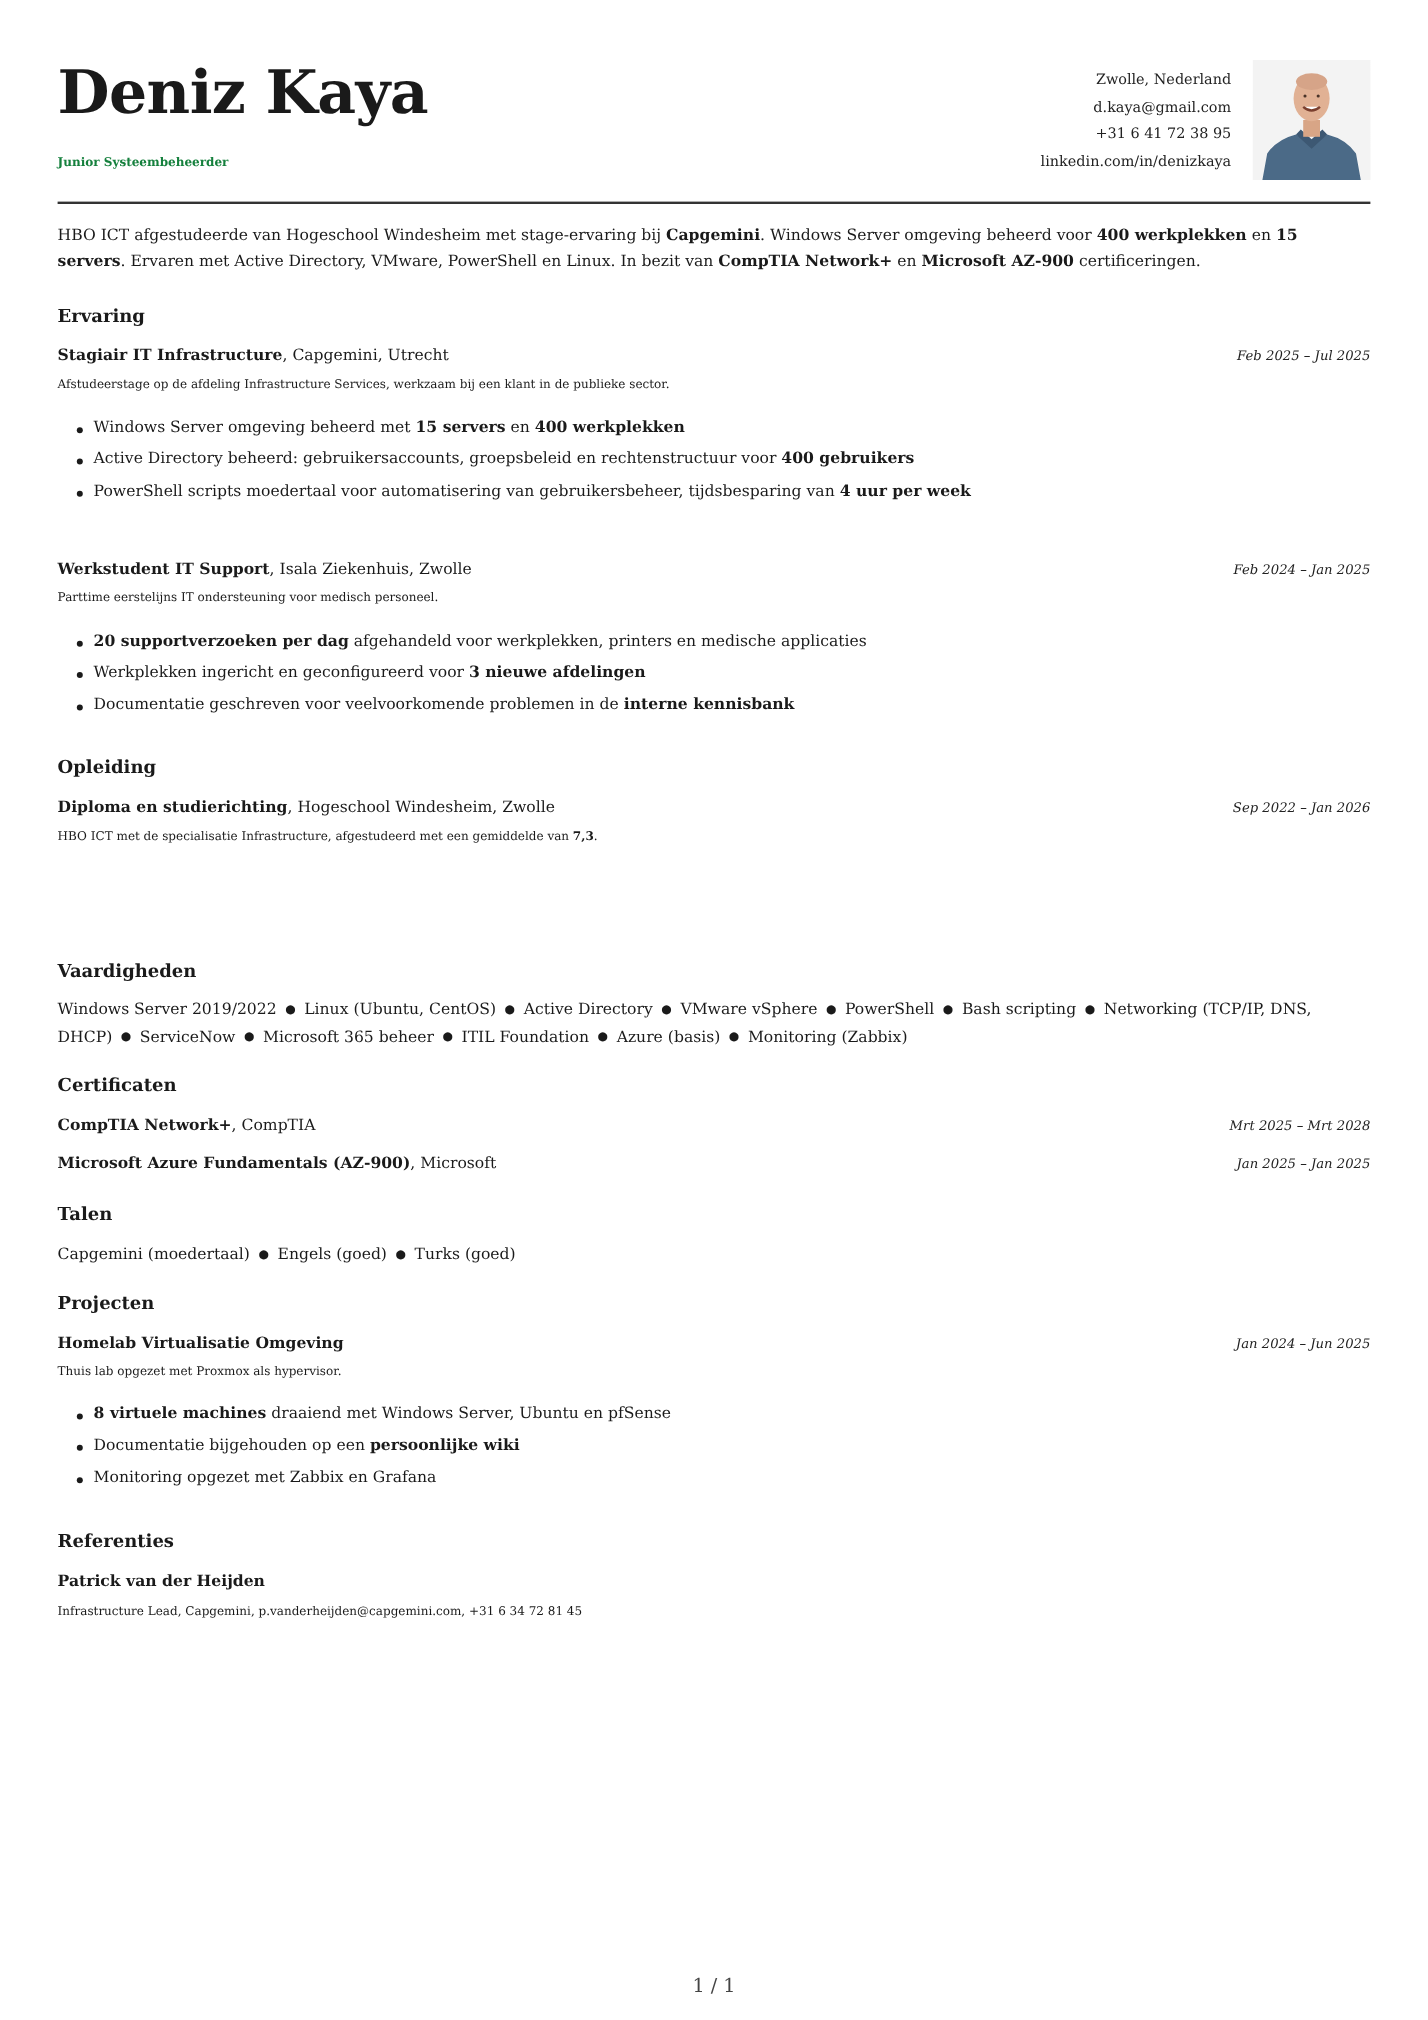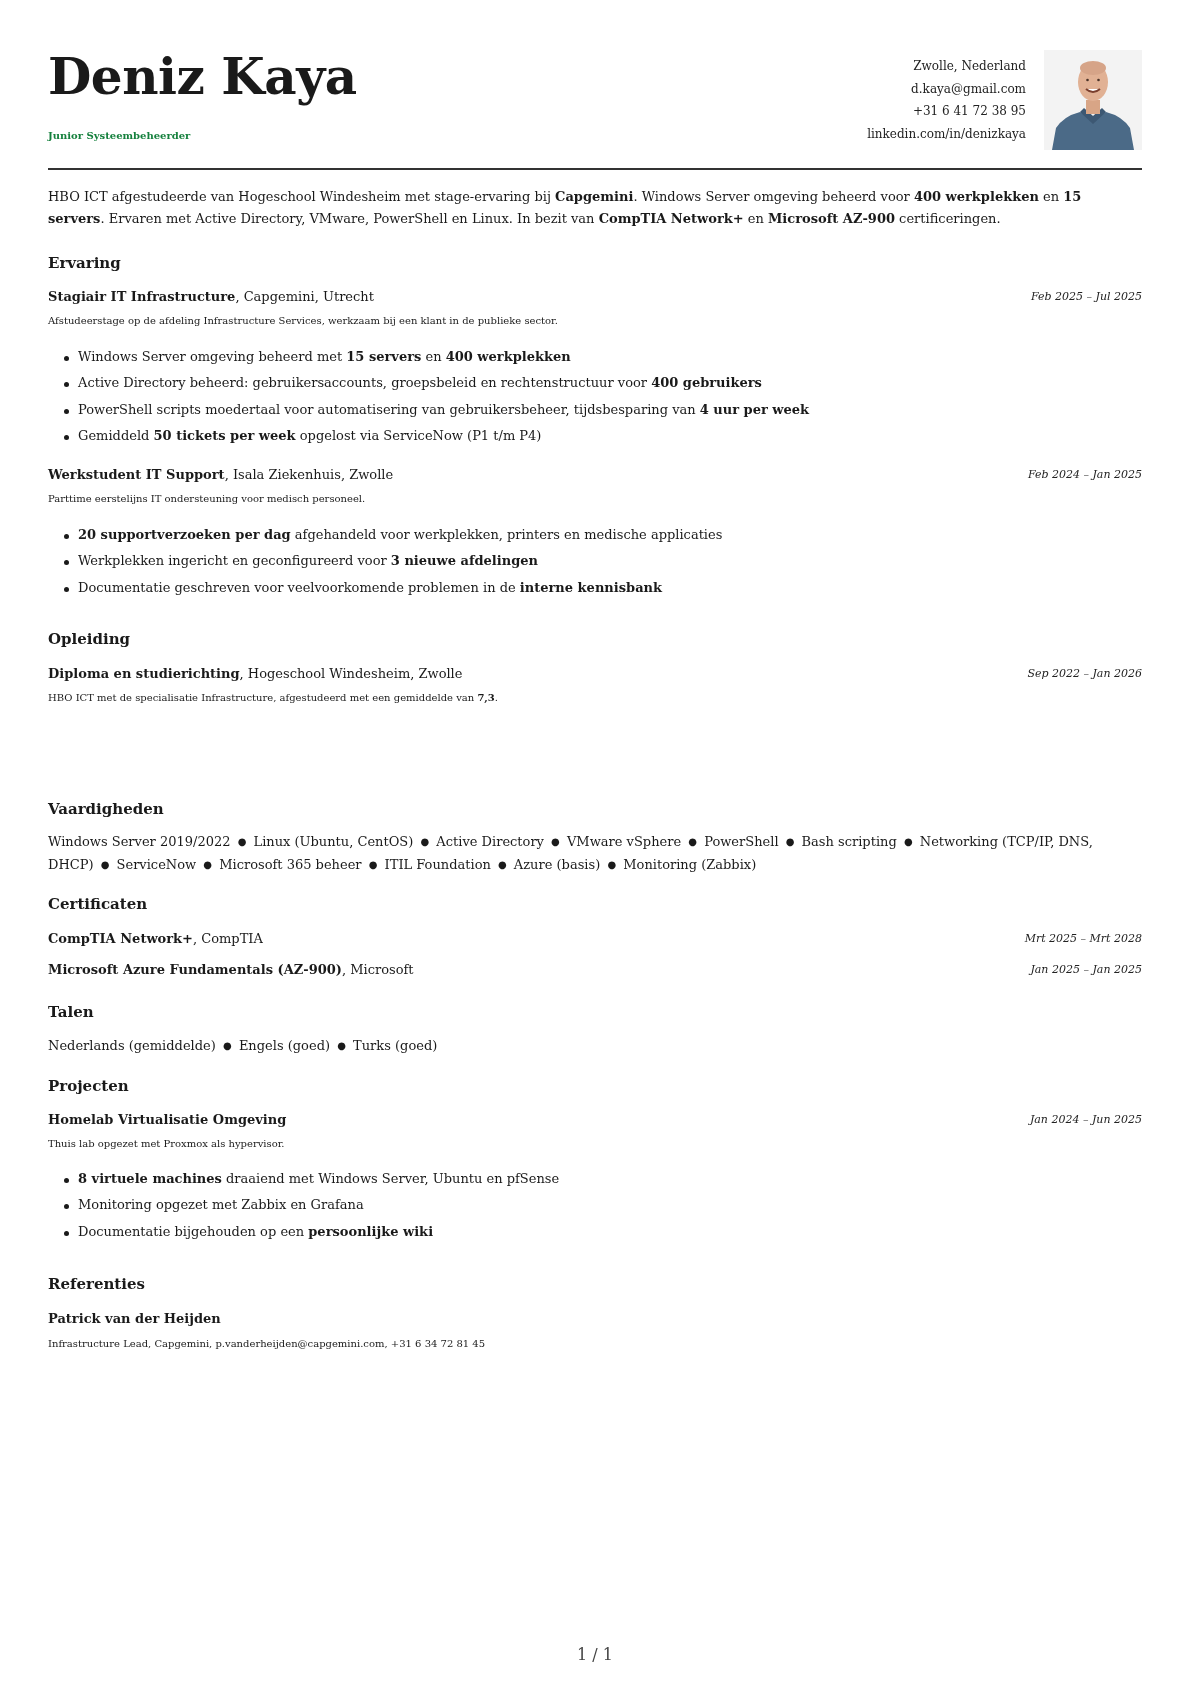--- a/index.html
+++ b/index.html
@@ -187,21 +187,20 @@
 
   <div class="entry-head" style="top:288px;">
     <span class="role">Stagiair IT Infrastructure</span><span>, Capgemini, Utrecht</span>
     <span class="date">Feb 2025 – Jul 2025</span>
   </div>
   <div class="entry-desc" style="top:312px;">Afstudeerstage op de afdeling Infrastructure Services, werkzaam bij een klant in de publieke sector.</div>
   <ul class="bullets" style="top:344px;">
       <li><span>Windows Server omgeving beheerd met </span><b>15 servers</b><span> en </span><b>400 werkplekken</b></li>
       <li><span>Active Directory beheerd: gebruikersaccounts, groepsbeleid en rechtenstructuur voor </span><b>400 gebruikers</b></li>
       <li><span>PowerShell scripts moedertaal voor automatisering van gebruikersbeheer, tijdsbesparing van </span><b>4 uur per week</b></li>
-      <li><span>Gemiddeld </span><b>50 tickets per week</b><span> opgelost via ServiceNow (P1 t/m P4)</span></li>
     </ul>
 
   <div class="entry-head" style="top:466px;">
     <span class="role">Werkstudent IT Support</span><span>, Isala Ziekenhuis, Zwolle</span>
     <span class="date">Feb 2024 – Jan 2025</span>
   </div>
   <div class="entry-desc" style="top:490px;">Parttime eerstelijns IT ondersteuning voor medisch personeel.</div>
   <ul class="bullets" style="top:522px;">
       <li><b>20 supportverzoeken per dag</b><span> afgehandeld voor werkplekken, printers en medische applicaties</span></li>
       <li><span>Werkplekken ingericht en geconfigureerd voor </span><b>3 nieuwe afdelingen</b></li>
@@ -222,32 +221,32 @@
   <div class="entry-head" style="top:930px;">
     <span class="role">CompTIA Network+</span><span>, CompTIA</span>
     <span class="date">Mrt 2025 – Mrt 2028</span>
   </div>
   <div class="entry-head" style="top:961px;">
     <span class="role">Microsoft Azure Fundamentals (AZ-900)</span><span>, Microsoft</span>
     <span class="date">Jan 2025 – Jan 2025</span>
   </div>
 
   <div class="section-title" style="top:1003px;">Talen</div>
-  <div class="inline-text" style="top:1034px;"><span>Nederlands (gemiddelde)</span> <span class="sep">●</span> <span>Engels (goed)</span> <span class="sep">●</span> <span>Turks (goed)</span></div>
+  <div class="inline-text" style="top:1034px;"><span>Capgemini (moedertaal)</span> <span class="sep">●</span> <span>Engels (goed)</span> <span class="sep">●</span> <span>Turks (goed)</span></div>
 
   <div class="section-title" style="top:1077px;">Projecten</div>
   <div class="entry-head" style="top:1111px;">
     <span class="role">Homelab Virtualisatie Omgeving</span>
     <span class="date">Jan 2024 – Jun 2025</span>
   </div>
   <div class="entry-desc" style="top:1135px;">Thuis lab opgezet met Proxmox als hypervisor.</div>
   <ul class="bullets" style="top:1166px;">
       <li><b>8 virtuele machines</b><span> draaiend met Windows Server, Ubuntu en pfSense</span></li>
+      <li><span>Documentatie bijgehouden op een </span><b>persoonlijke wiki</b></li>
       <li><span>Monitoring opgezet met Zabbix en Grafana</span></li>
-      <li><span>Documentatie bijgehouden op een </span><b>persoonlijke wiki</b></li>
     </ul>
 
   <div class="section-title" style="top:1275px;">Referenties</div>
   <div class="entry-head" style="top:1310px;">
     <span class="role">Patrick van der Heijden</span>
   </div>
   <div class="entry-desc" style="top:1335px;">Infrastructure Lead, Capgemini, p.vanderheijden@capgemini.com, +31 6 34 72 81 45</div>
 </div>
 
 <div class="footer">1 / 1</div>

